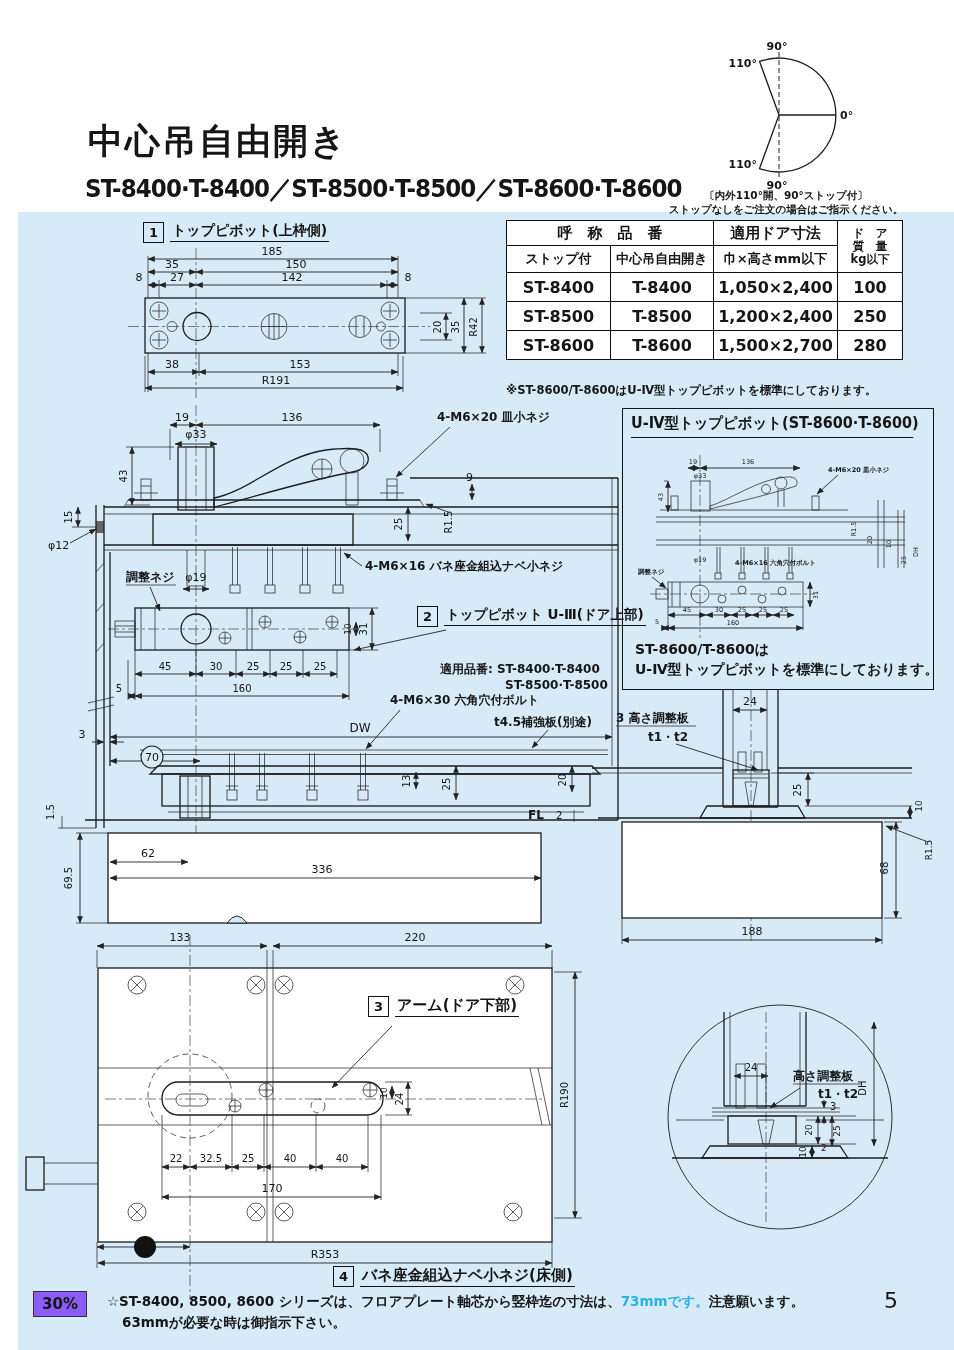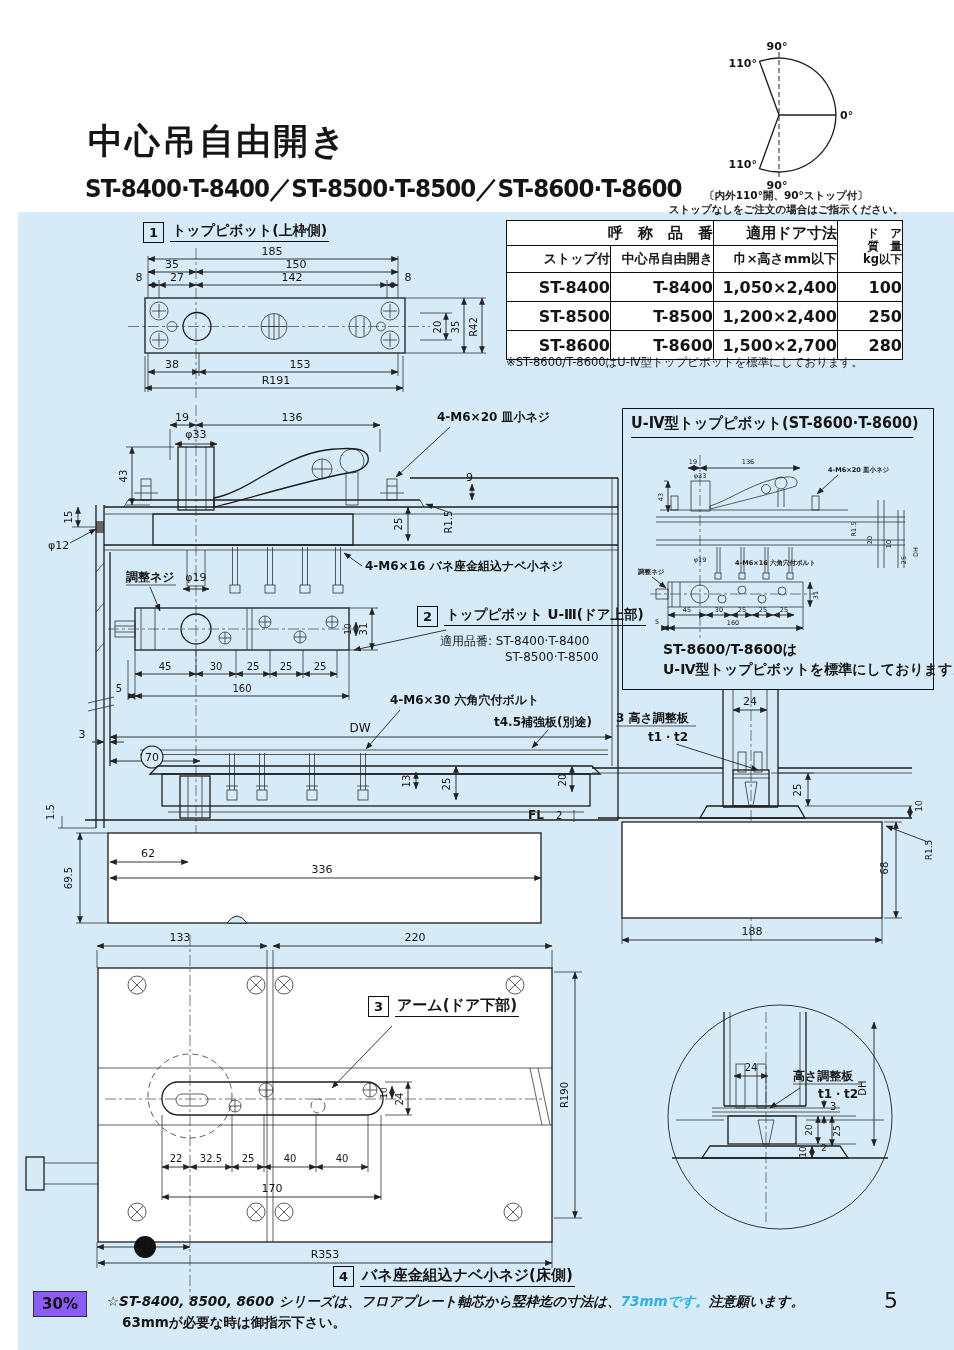--- a/index.html
+++ b/index.html
@@ -18,34 +18,34 @@
   .dsh{stroke:#333;stroke-width:.8;fill:none;stroke-dasharray:6 4}
   .wh{fill:#fff;stroke:#1c1c1c;stroke-width:1.3}
   .dim{stroke:#222;stroke-width:.9;fill:none;marker-start:url(#ah);marker-end:url(#ah)}
   .dime{stroke:#222;stroke-width:.9;fill:none;marker-end:url(#ah)}
   .title{position:absolute;left:88px;top:118px;font-size:35px;font-weight:bold;letter-spacing:2px;}
   .subtitle{position:absolute;left:85px;top:172px;font-size:25px;font-weight:bold;letter-spacing:-1px;
             transform:scaleX(.92);transform-origin:left;white-space:nowrap;}
   .sec{position:absolute;display:flex;align-items:flex-start;gap:6px;font-weight:bold;white-space:nowrap;}
   .num{border:1.7px solid #111;min-width:19px;height:19px;line-height:19px;text-align:center;font-size:13px;flex:none;}
   .sec .txt{font-size:14px;border-bottom:1.6px solid #111;padding:0 2px 1px 2px;}
-  .plain{position:absolute;font-weight:normal;white-space:nowrap;}
+  .plain{position:absolute;font-weight:bold;white-space:nowrap;margin-top:28px;}
   .spec{position:absolute;left:506px;top:220px;border-collapse:collapse;background:#fff;}
-  .spec td{border:1.6px solid #0d0d0d;text-align:right;font-weight:bold;padding:0;background:#fff;}
+  .spec td{border:1.6px solid #0d0d0d;text-align:center;font-weight:bold;padding:0;background:#fff;}
   .spec .h1{font-size:15px;height:24px}
   .spec .h2{font-size:13px;height:26px}
   .spec .dr{font-size:16px;height:28px}
   .spec .wcell{font-size:11.5px;line-height:1.15;}
   .uivpanel{position:absolute;left:622px;top:408px;width:310px;height:280px;border:1.9px solid #111;}
   .uivtitle{position:absolute;left:8px;top:5px;width:294px;font-size:15px;font-weight:bold;white-space:nowrap;
             transform:scaleX(.96);transform-origin:left;border-bottom:1.4px solid #111;padding-bottom:4px;}
-  .uivnote{position:absolute;left:12px;font-size:14px;font-weight:bold;white-space:nowrap;margin-left:28px;}
+  .uivnote{position:absolute;left:12px;font-size:14px;font-weight:bold;white-space:nowrap;}
   .badge{position:absolute;left:33px;top:1291px;width:52px;height:24px;border:1.6px solid #333;background:#8b5cf6;
          text-align:center;line-height:24px;font-size:15px;font-weight:bold;}
-  .fnote{position:absolute;left:107px;top:1293px;font-size:13.5px;font-weight:bold;white-space:nowrap;font-style:italic;}
+  .fnote{position:absolute;left:107px;top:1293px;font-size:13.5px;font-weight:bold;white-space:nowrap;}
   .fnote2{position:absolute;left:122px;top:1314px;font-size:13.5px;font-weight:bold;white-space:nowrap;}
   .pnum{position:absolute;left:884px;top:1288px;font-size:22px;}
   .hl{color:#29b2e5;}
 </style>
 </head>
 <body>
 
 <div class="page">
   <div class="bluepanel"></div>
 

